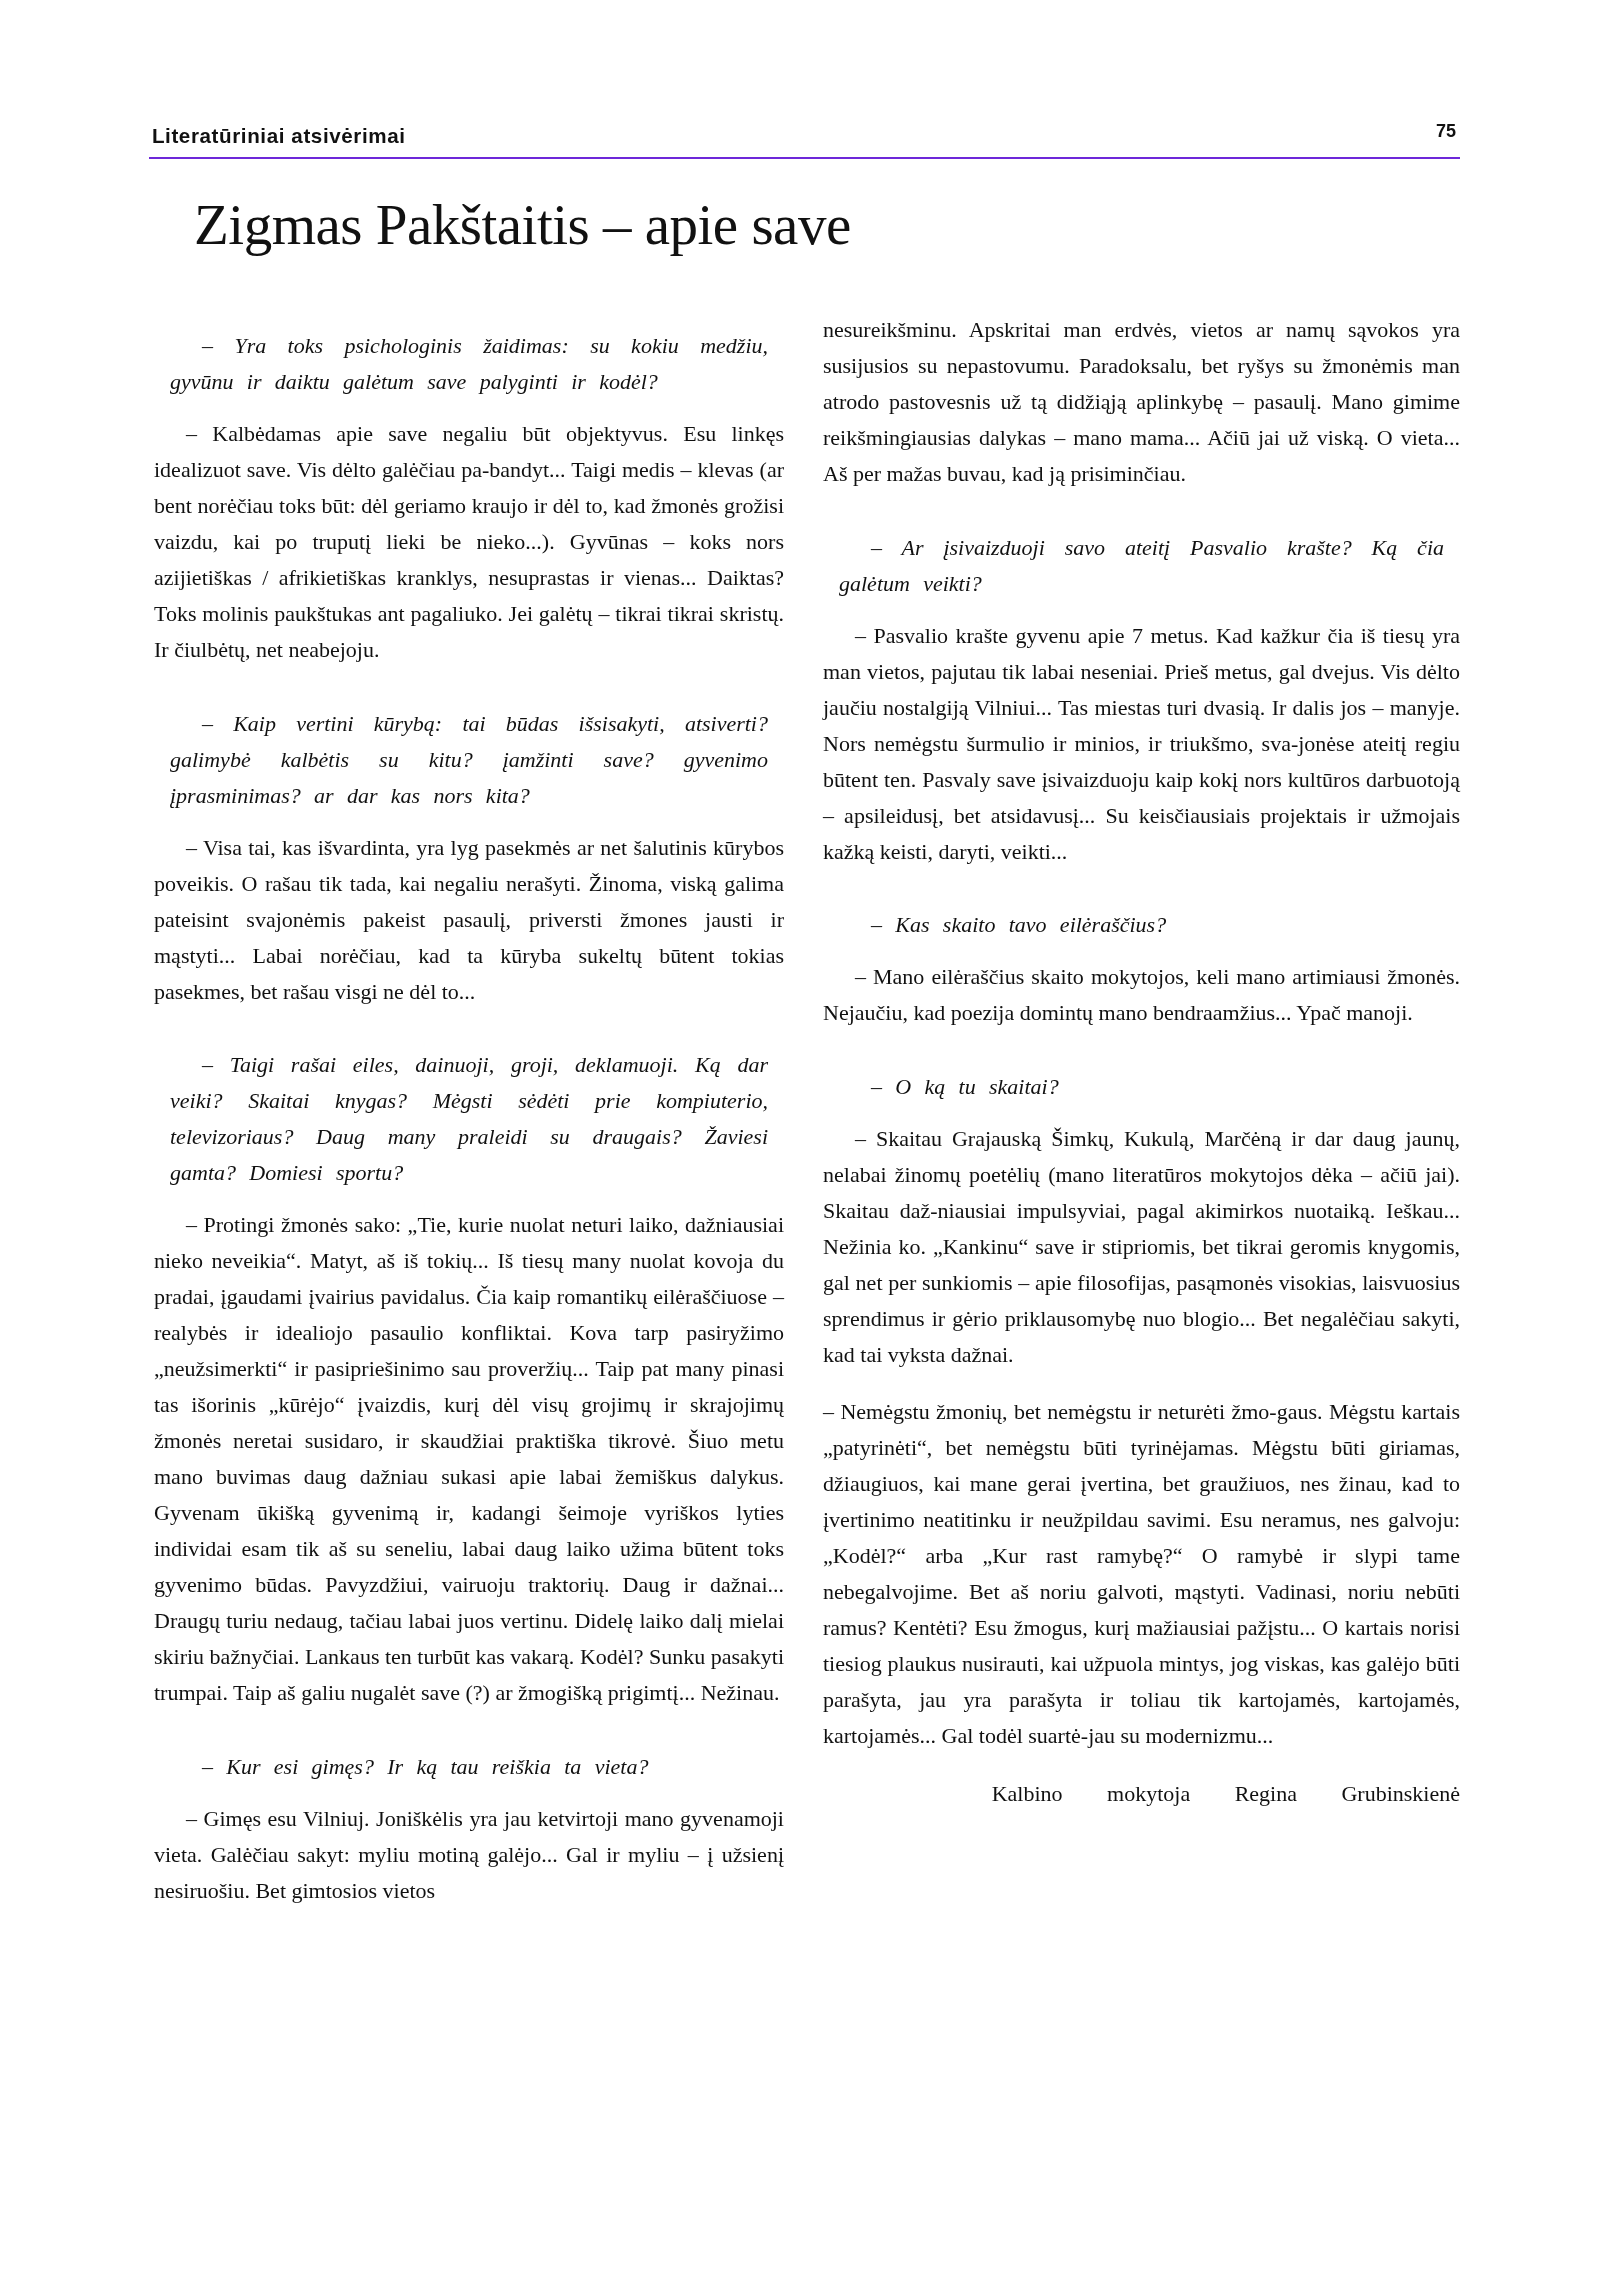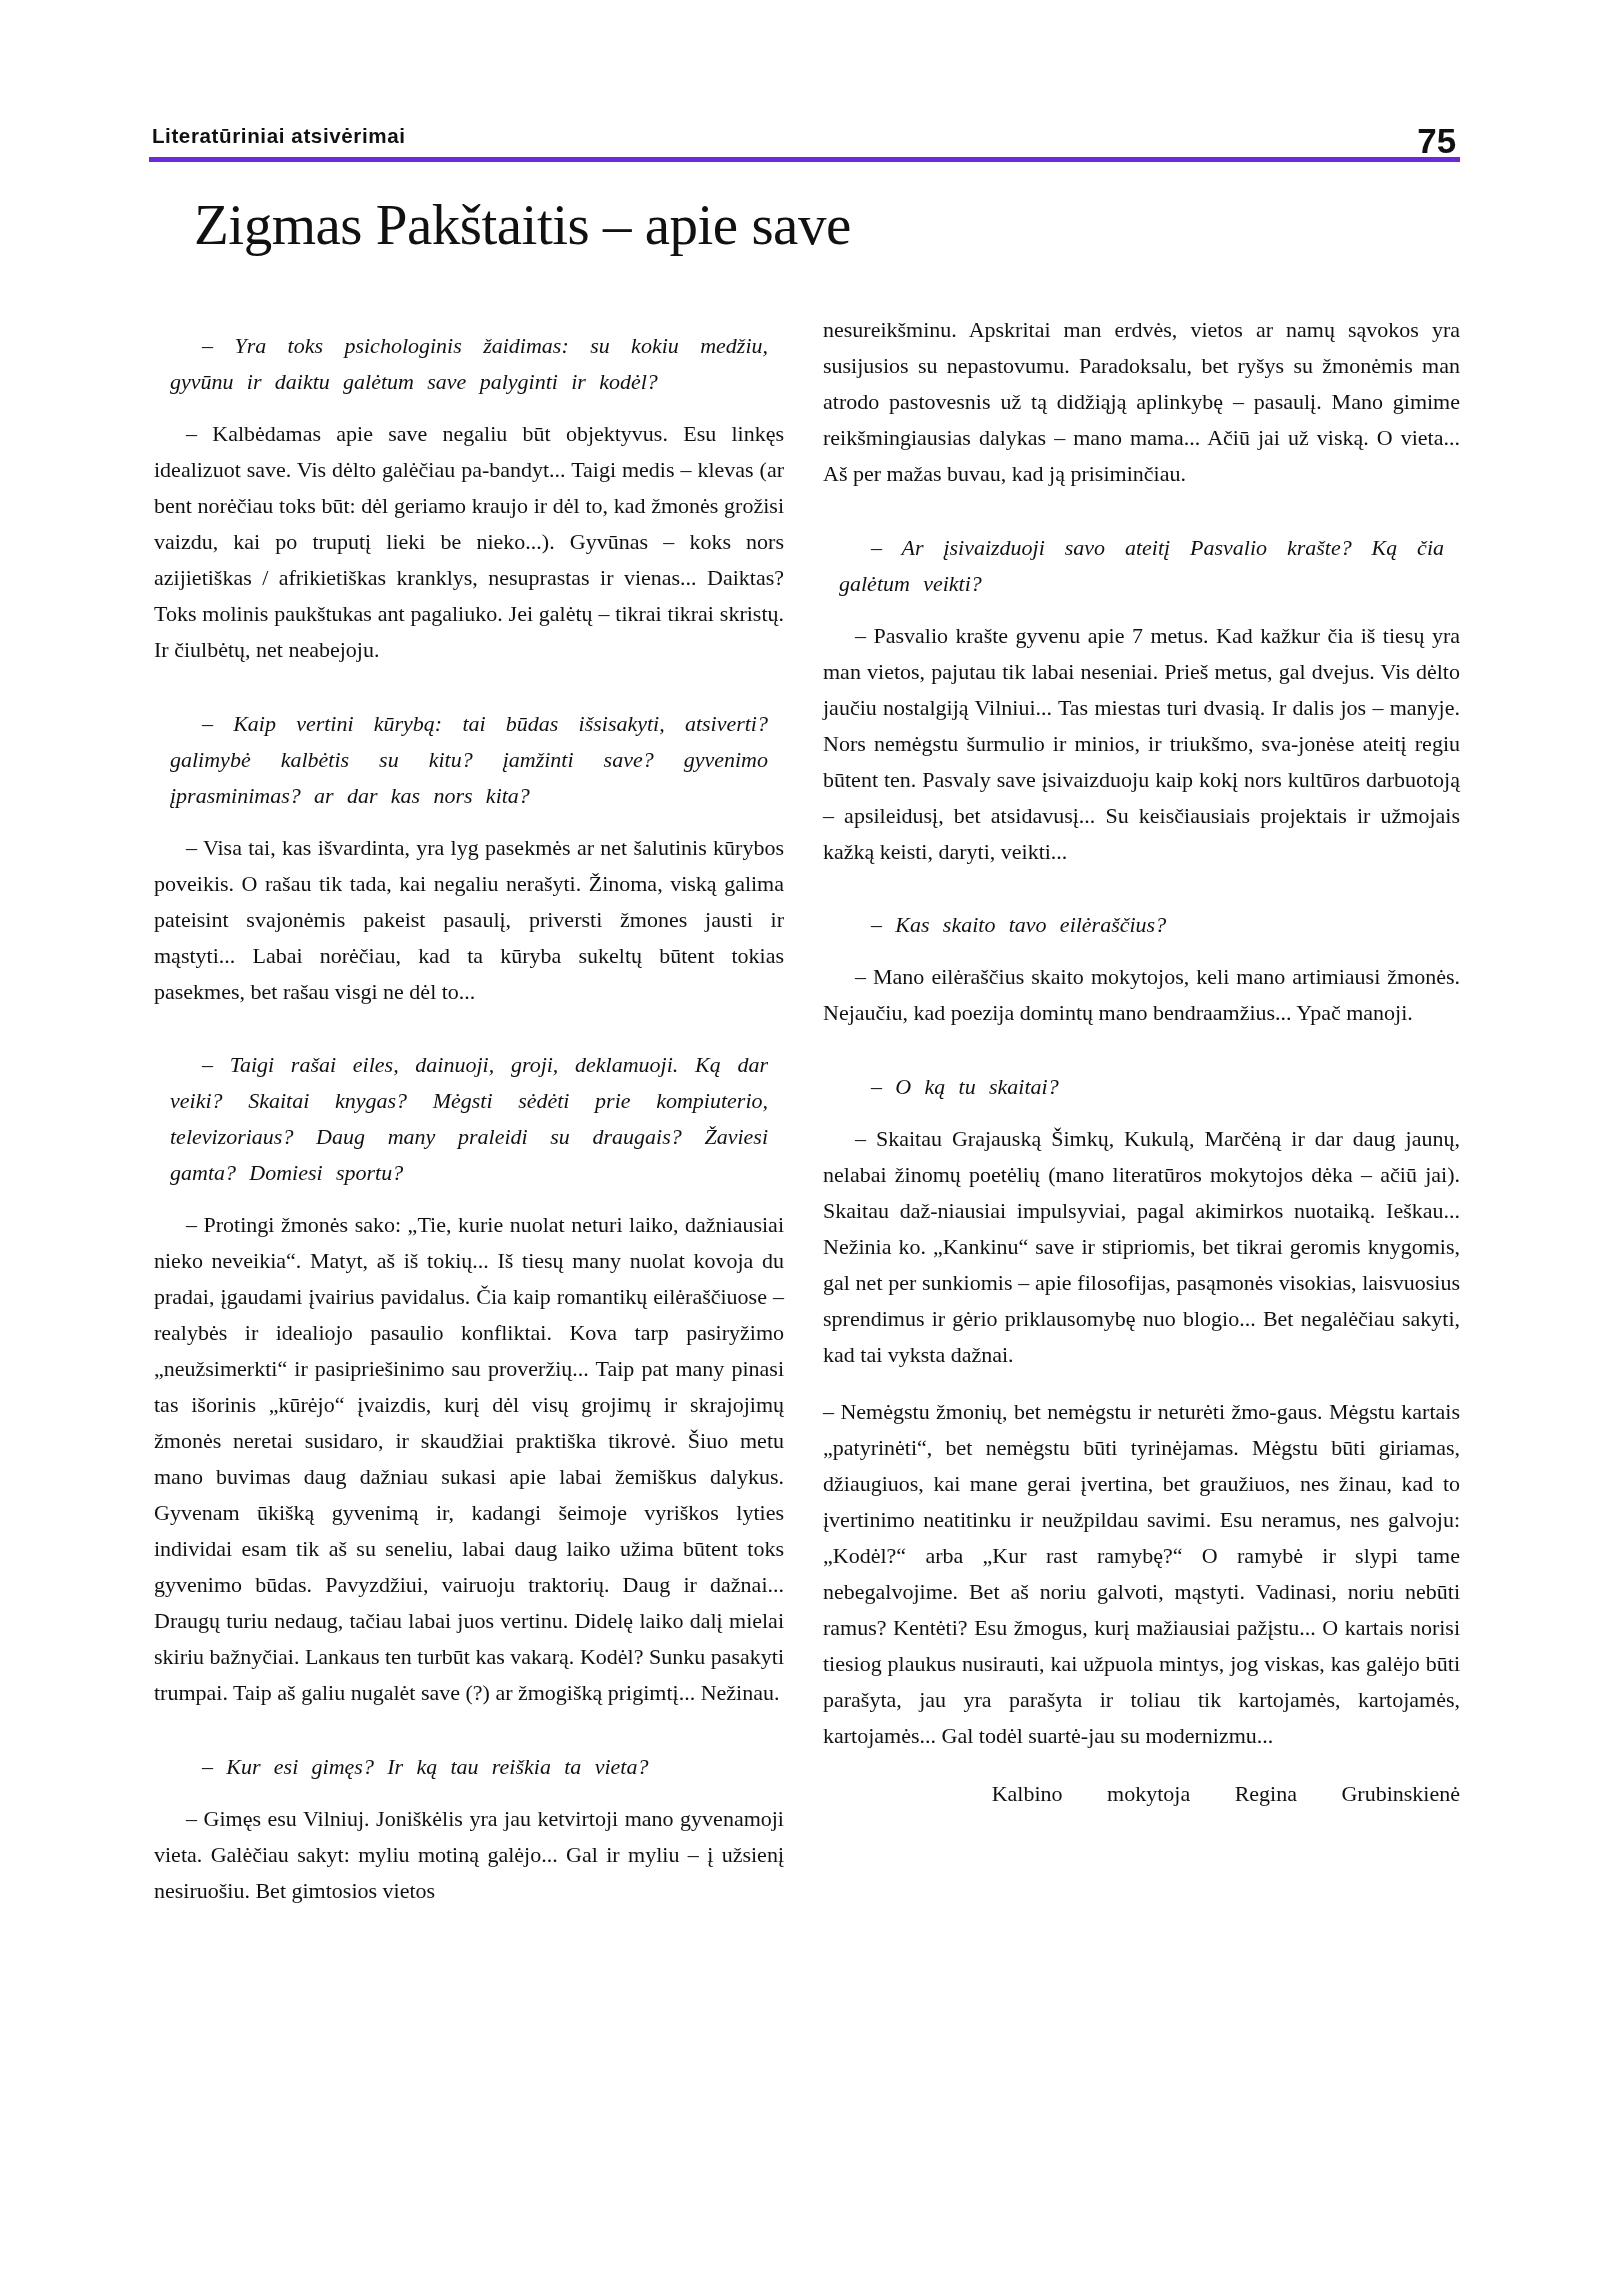--- a/index.html
+++ b/index.html
@@ -1,26 +1,26 @@
 <!DOCTYPE html>
 <html><head>
 <meta charset="utf-8">
 <style>
   html, body { margin: 0; padding: 0; background: #ffffff; }
   body { width: 1622px; height: 2293px; position: relative; overflow: hidden; color: #111; }
   .running-head {
     position: absolute; left: 149px; top: 118px; width: 1311px; height: 39px;
-    border-bottom: 5px solid #6d28d9;
+    border-bottom: 2px solid #6d28d9;
     font-family: "Liberation Sans", sans-serif;
   }
   .running-head .section {
     position: absolute; left: 2.9px; top: 5.9px; font-weight: bold; font-size: 20.6px; letter-spacing: 0.6px;
   }
   .running-head .pageno {
-    position: absolute; right: 3.9px; top: 2.9px; font-weight: bold; font-size: 35px;
+    position: absolute; right: 3.9px; top: 2.9px; font-weight: bold; font-size: 18px;
   }
   .title {
     position: absolute; left: 194px; top: 192px;
     font-family: "Liberation Serif", serif; font-size: 57px; font-weight: normal;
     margin: 0; letter-spacing: -0.5px; white-space: nowrap;
   }
   .col {
     position: absolute; top: 312px;
     font-family: "Liberation Serif", serif; font-size: 22px; line-height: 36px;
     text-align: justify; hyphens: manual;

